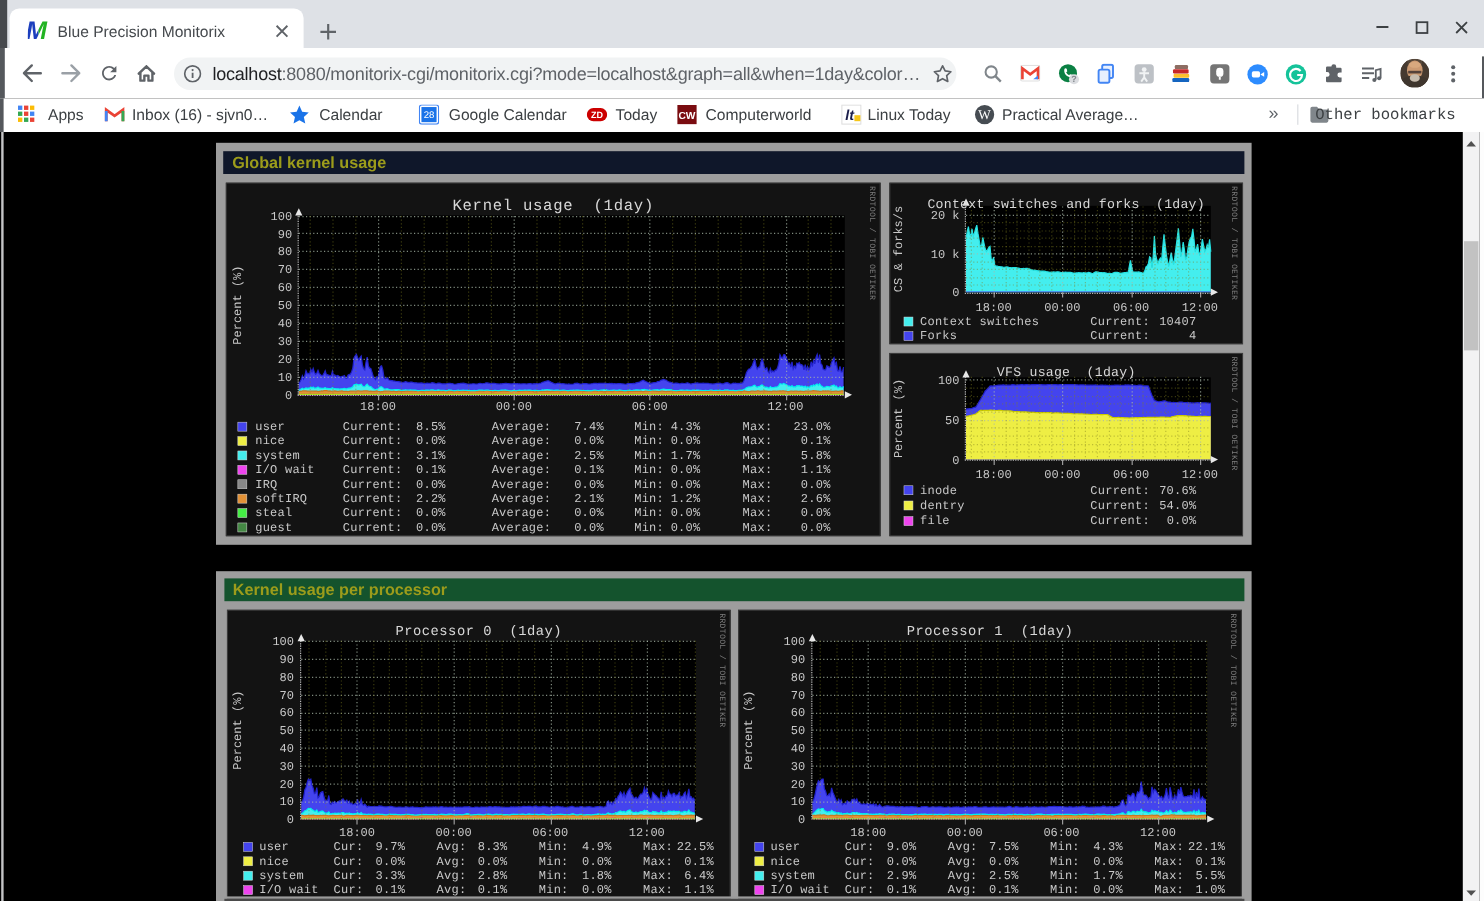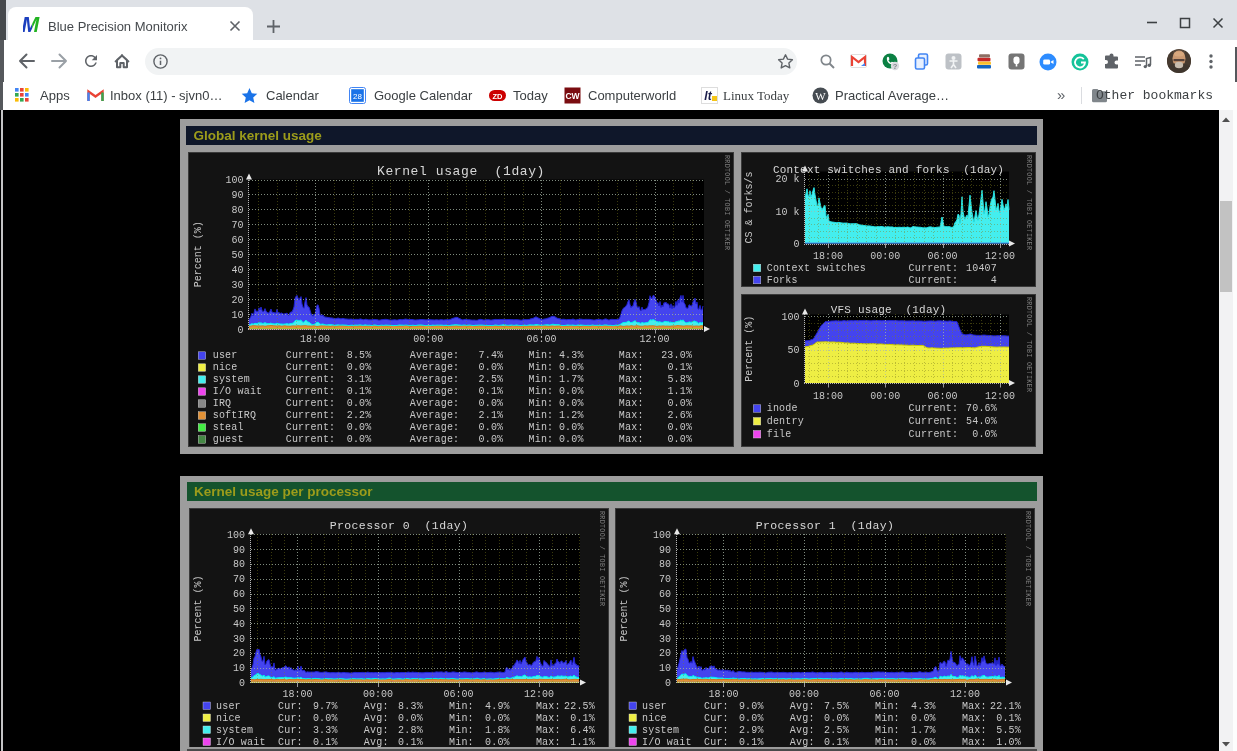--- a/index.html
+++ b/index.html
@@ -46,20 +46,21 @@
     </svg>
 <svg style="position:absolute;left:113px;top:52px" width="18" height="18" viewBox="0 0 18 18" xmlns="http://www.w3.org/2000/svg">
       <path d="M4,15.2 V8.1 L9,3.4 L14,8.1 V15.2 H10.7 V11 H7.3 V15.2 Z M2.6,9.4 L9,3.4 M15.4,9.4 L9,3.4" stroke="#5f6368" stroke-width="2" fill="none" stroke-linecap="round" stroke-linejoin="round"></path>
     </svg>
 <div style="position:absolute;left:145px;top:48px;width:652px;height:27px;background:#f1f3f4;border-radius:13.5px"></div>
 <svg style="position:absolute;left:153px;top:54px" width="15" height="15" viewBox="0 0 15 15" xmlns="http://www.w3.org/2000/svg">
       <circle cx="7.5" cy="7.5" r="6.6" fill="none" stroke="#5f6368" stroke-width="1.4"></circle>
       <path d="M7.5,6.7 V11" stroke="#5f6368" stroke-width="1.5"></path>
       <circle cx="7.5" cy="4.4" r="0.9" fill="#5f6368"></circle>
     </svg>
+<div style="position:absolute;left:177px;top:53.5px;font-family:'Liberation Sans',sans-serif;font-size:15px;letter-spacing:-0.18px;color:#202124">localhost<span style="color:#5f6368">:8080/monitorix-cgi/monitorix.cgi?mode=localhost&amp;graph=all&amp;when=1day&amp;color…</span></div>
 <svg style="position:absolute;left:777px;top:53px" width="17" height="17" viewBox="0 0 17 17" xmlns="http://www.w3.org/2000/svg">
       <path d="M8.5,1.8 L10.6,6.1 L15.4,6.8 L11.9,10.1 L12.8,14.9 L8.5,12.6 L4.2,14.9 L5.1,10.1 L1.6,6.8 L6.4,6.1 Z" fill="none" stroke="#5f6368" stroke-width="1.4" stroke-linejoin="round"></path>
     </svg>
 <svg style="position:absolute;left:819px;top:53px" width="17" height="17" viewBox="0 0 17 17" xmlns="http://www.w3.org/2000/svg">
       <circle cx="7" cy="7" r="4.7" fill="none" stroke="#80868b" stroke-width="1.7"></circle>
       <path d="M10.5,10.5 L15,15" stroke="#80868b" stroke-width="2"></path>
     </svg>
 <svg style="position:absolute;left:850px;top:54px" width="17" height="15" viewBox="0 0 17 15" xmlns="http://www.w3.org/2000/svg">
       <rect x="0.5" y="0.5" width="16" height="13" rx="1.5" fill="#fff" stroke="#e0e0e0"></rect>
       <path d="M2,12 V3 L8.5,8 L15,3 V12" fill="none" stroke="#ea4335" stroke-width="2.2"></path>
@@ -143,21 +144,21 @@
       <rect x="1" y="11" width="3.6" height="3.6" fill="#fbbc05"></rect>
       <rect x="6" y="11" width="3.6" height="3.6" fill="#34a853"></rect>
       <rect x="11" y="11" width="3.6" height="3.6" fill="#ea4335"></rect>
     </svg>
 <div style="position:absolute;left:40px;top:88px;font-family:'Liberation Sans',sans-serif;font-size:13px;color:#3c4043">Apps</div>
 <svg style="position:absolute;left:87px;top:87px" width="17" height="17" viewBox="0 0 17 17" xmlns="http://www.w3.org/2000/svg">
       <path d="M1.5,14 V4.5 L8.5,9.5 L15.5,4.5 V14" fill="none" stroke="#ea4335" stroke-width="2.4"></path>
       <path d="M1.5,5.5 V14" stroke="#4285f4" stroke-width="2.4"></path>
       <path d="M15.5,5.5 V14" stroke="#34a853" stroke-width="2.4"></path>
     </svg>
-<div style="position:absolute;left:110px;top:88px;font-family:'Liberation Sans',sans-serif;font-size:13px;color:#3c4043">Inbox (11) - sjvn0…</div>
+<div style="position:absolute;left:110px;top:88px;font-family:'Liberation Sans',sans-serif;font-size:13px;color:#3c4043">Inbox (16) - sjvn0…</div>
 <svg style="position:absolute;left:241px;top:87px" width="17" height="17" viewBox="0 0 17 17" xmlns="http://www.w3.org/2000/svg">
       <path d="M8.5,1 L10.8,6.2 L16.3,6.8 L12.2,10.5 L13.4,16 L8.5,13.2 L3.6,16 L4.8,10.5 L0.7,6.8 L6.2,6.2 Z" fill="#1a73e8"></path>
     </svg>
 <div style="position:absolute;left:266px;top:88px;font-family:'Liberation Sans',sans-serif;font-size:13px;color:#3c4043">Calendar</div>
 <svg style="position:absolute;left:349px;top:87px" width="17" height="17" viewBox="0 0 17 17" xmlns="http://www.w3.org/2000/svg">
       <rect x="0.5" y="0.5" width="16" height="16" rx="2" fill="#fff" stroke="#4285f4"></rect>
       <rect x="2.2" y="2.2" width="12.6" height="12.6" fill="#1a73e8"></rect>
       <text x="8.5" y="11.6" font-family="Liberation Sans" font-size="8" fill="#fff" text-anchor="middle">28</text>
     </svg>
 <div style="position:absolute;left:374px;top:88px;font-family:'Liberation Sans',sans-serif;font-size:13px;color:#3c4043">Google Calendar</div>
@@ -169,21 +170,21 @@
 <svg style="position:absolute;left:564px;top:87px" width="17" height="17" viewBox="0 0 17 17" xmlns="http://www.w3.org/2000/svg">
       <rect x="0.5" y="0.5" width="16" height="16" fill="#7a0c10"></rect>
       <text x="8.5" y="12" font-family="Liberation Sans" font-size="8.5" font-weight="bold" fill="#fff" text-anchor="middle">CW</text>
     </svg>
 <div style="position:absolute;left:588px;top:88px;font-family:'Liberation Sans',sans-serif;font-size:13px;color:#3c4043">Computerworld</div>
 <svg style="position:absolute;left:701px;top:87px" width="17" height="17" viewBox="0 0 17 17" xmlns="http://www.w3.org/2000/svg">
       <rect x="0.5" y="0.5" width="16" height="16" fill="#fff" stroke="#ddd"></rect>
       <text x="7" y="13" font-family="Liberation Sans" font-size="12" font-weight="bold" font-style="italic" fill="#1b1e4b" text-anchor="middle">lt</text>
       <rect x="11" y="9" width="5" height="5" fill="#f5c518"></rect>
     </svg>
-<div style="position:absolute;left:723px;top:88px;font-family:Liberation Serif, serif;font-size:13px;color:#3c4043">Linux Today</div>
+<div style="position:absolute;left:723px;top:88px;font-family:Liberation Sans, sans-serif;font-size:13px;color:#3c4043">Linux Today</div>
 <svg style="position:absolute;left:812px;top:87px" width="17" height="17" viewBox="0 0 17 17" xmlns="http://www.w3.org/2000/svg">
       <circle cx="8.5" cy="8.5" r="8" fill="#464c52"></circle>
       <text x="8.5" y="12.5" font-family="Liberation Serif" font-size="11" fill="#fff" text-anchor="middle">W</text>
     </svg>
 <div style="position:absolute;left:835px;top:88px;font-family:'Liberation Sans',sans-serif;font-size:13px;color:#3c4043">Practical Average…</div>
 <div style="position:absolute;left:1057px;top:86px;font-family:'Liberation Sans',sans-serif;font-size:15px;color:#5f6368">»</div>
 <div style="position:absolute;left:1081px;top:87px;width:1px;height:17px;background:#dadce0"></div>
 <svg style="position:absolute;left:1091px;top:87px" width="17" height="17" viewBox="0 0 17 17" xmlns="http://www.w3.org/2000/svg">
       <path d="M1,3.5 a1.5,1.5 0 0 1 1.5,-1.5 h4 l2,2.2 h6 a1.5,1.5 0 0 1 1.5,1.5 v8 a1.5,1.5 0 0 1 -1.5,1.5 h-12 a1.5,1.5 0 0 1 -1.5,-1.5 z" fill="#80868b"></path>
     </svg>

